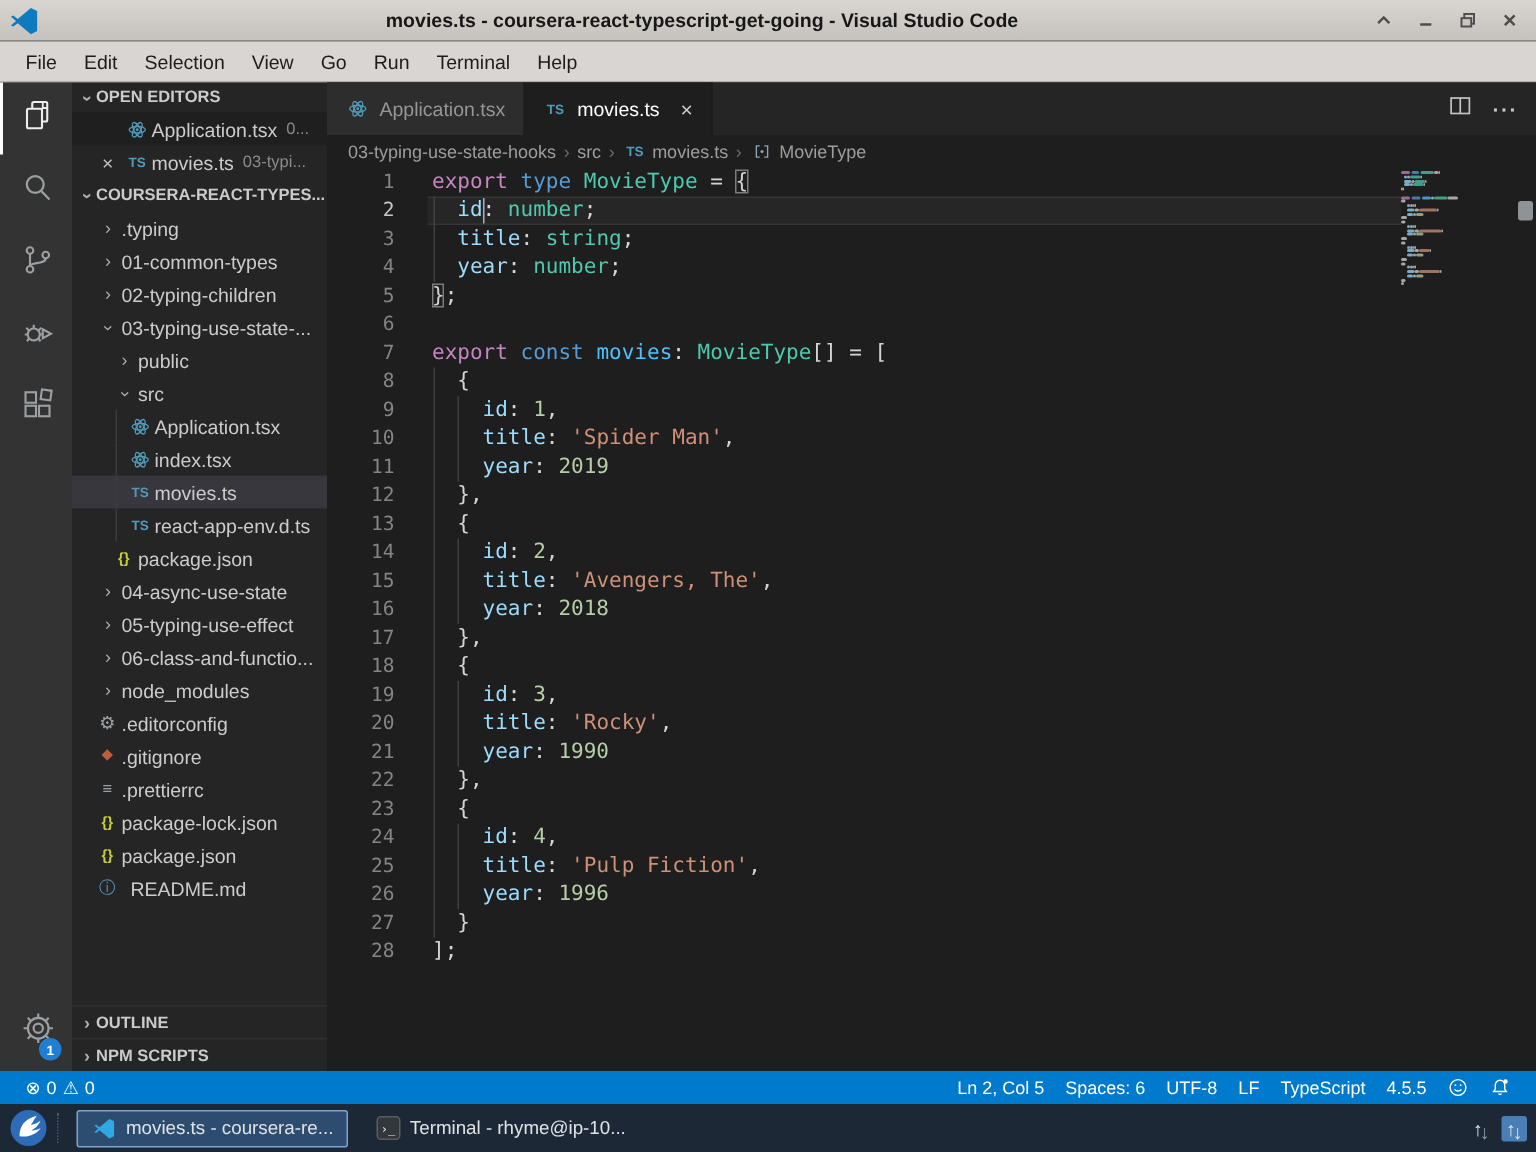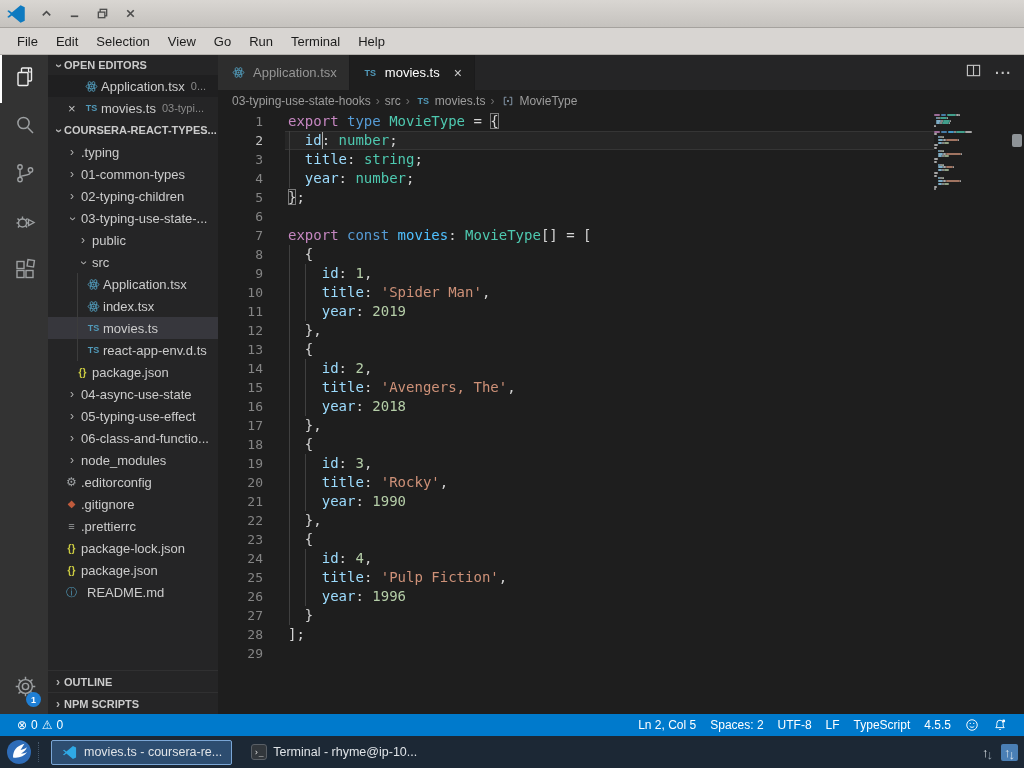--- a/index.html
+++ b/index.html
@@ -105,20 +105,21 @@
 </style>
 </head>
 <body>
 
 <div class="titlebar">
   <span class="logo">
     <svg width="20" height="20" viewBox="0 0 24 24">
         <polygon points="17.5,1.5 7,10.3 3.4,7.6 1.5,8.5 5.6,12 1.5,15.5 3.4,16.4 7,13.7 17.5,22.5 22.5,20 22.5,4" fill="#0e7ac0"></polygon>
       </svg>
   </span>
+  <div class="title">movies.ts - coursera-react-typescript-get-going - Visual Studio Code</div>
   <div class="win-controls">
     <span class="win-btn">
       <svg width="13" height="13" viewBox="0 0 14 14">
           <path d="M3 9 L7 5 L11 9" fill="none" stroke="#4d4d4d" stroke-width="1.8"></path>
         </svg>
       </span>
     <span class="win-btn">
       <svg width="13" height="13" viewBox="0 0 14 14">
           <path d="M3 10 H11" stroke="#4d4d4d" stroke-width="1.8"></path>
         </svg>
@@ -542,24 +543,20 @@
             <span class="lc"><span class="iguide" style="left: 0.5px;"></span><span class="iguide" style="left: 17.3574px;"></span><span class="seg pl" style="color: rgb(212, 212, 212);">    </span><span class="seg pr" style="color: rgb(156, 220, 254);">year</span><span class="seg pl" style="color: rgb(212, 212, 212);">: </span><span class="seg nu" style="color: rgb(181, 206, 168);">1996</span></span>
           </div>
           <div class="code-line">
             <span class="gutter">27</span>
             <span class="lc"><span class="iguide" style="left: 0.5px;"></span><span class="seg pl" style="color: rgb(212, 212, 212);">  }</span></span>
           </div>
           <div class="code-line">
             <span class="gutter">28</span>
             <span class="lc"><span class="seg pl" style="color: rgb(212, 212, 212);">];</span></span>
           </div>
-          <div class="code-line">
-            <span class="gutter">29</span>
-            <span class="lc"></span>
-          </div>
         </div>
       <div class="minimap" id="minimap">
           <div class="mrow">
             <span class="mseg" style="width: 6.3px; background: rgb(197, 134, 192);"></span>
             <span class="mseg" style="width: 1.05px; background: transparent; opacity: 0;"></span>
             <span class="mseg" style="width: 4.2px; background: rgb(86, 156, 214);"></span>
             <span class="mseg" style="width: 1.05px; background: transparent; opacity: 0;"></span>
             <span class="mseg" style="width: 9.45px; background: rgb(78, 201, 176);"></span>
             <span class="mseg" style="width: 3.15px; background: rgb(212, 212, 212);"></span>
             <span class="mseg" style="width: 1.05px; background: rgb(212, 212, 212);"></span>
@@ -716,21 +713,21 @@
 
 <div class="statusbar">
   <div class="st-left st-item">
     <span class="st-ico">⊗</span>
     <span>0</span>
     <span class="st-ico">⚠</span>
     <span>0</span>
   </div>
   <div class="st-right" id="status-right">
       <span class="st-item">Ln 2, Col 5</span>
-      <span class="st-item">Spaces: 2</span>
+      <span class="st-item">Spaces: 6</span>
       <span class="st-item">UTF-8</span>
       <span class="st-item">LF</span>
       <span class="st-item">TypeScript</span>
       <span class="st-item">4.5.5</span>
       <span class="st-item">
         <svg width="14" height="14" viewBox="0 0 16 16" fill="none" stroke="#fff" stroke-width="1.1">
           <circle cx="8" cy="8" r="6"></circle>
           <path d="M5.4 9.4 C6.4 11.1 9.6 11.1 10.6 9.4"></path>
           <circle cx="6" cy="6.2" r=".7" fill="#fff" stroke="none"></circle>
           <circle cx="10" cy="6.2" r=".7" fill="#fff" stroke="none"></circle>

